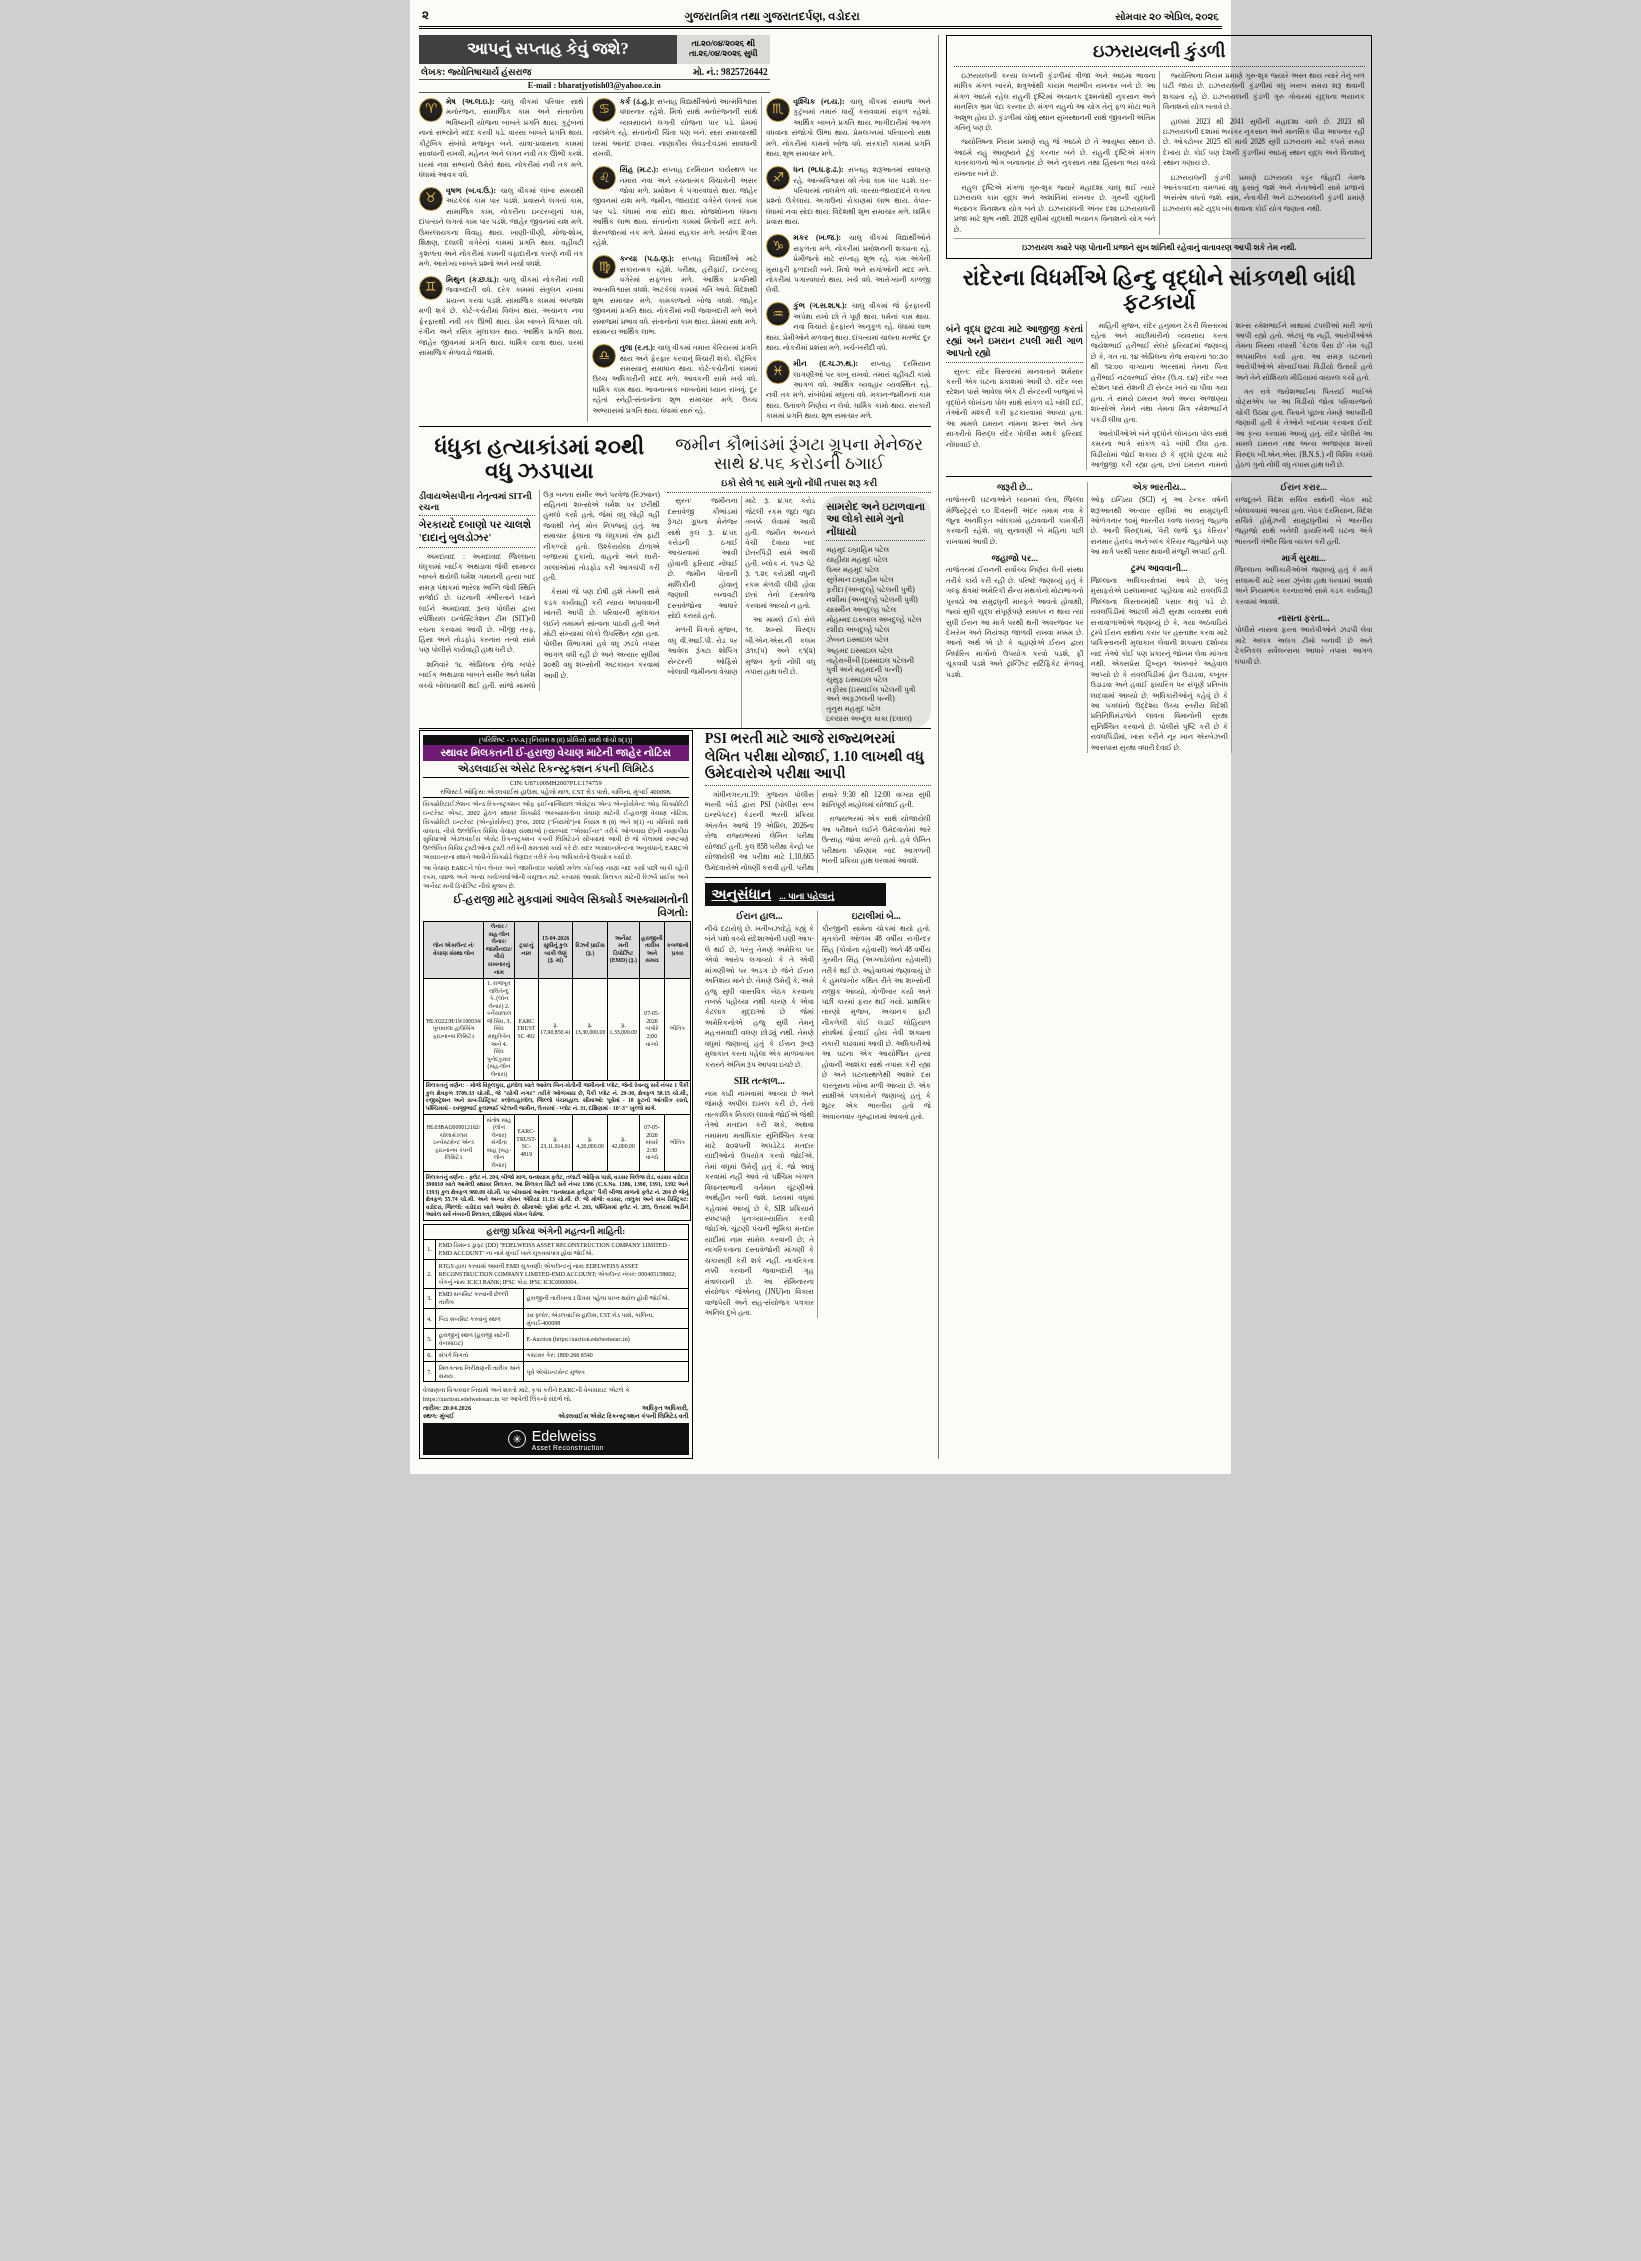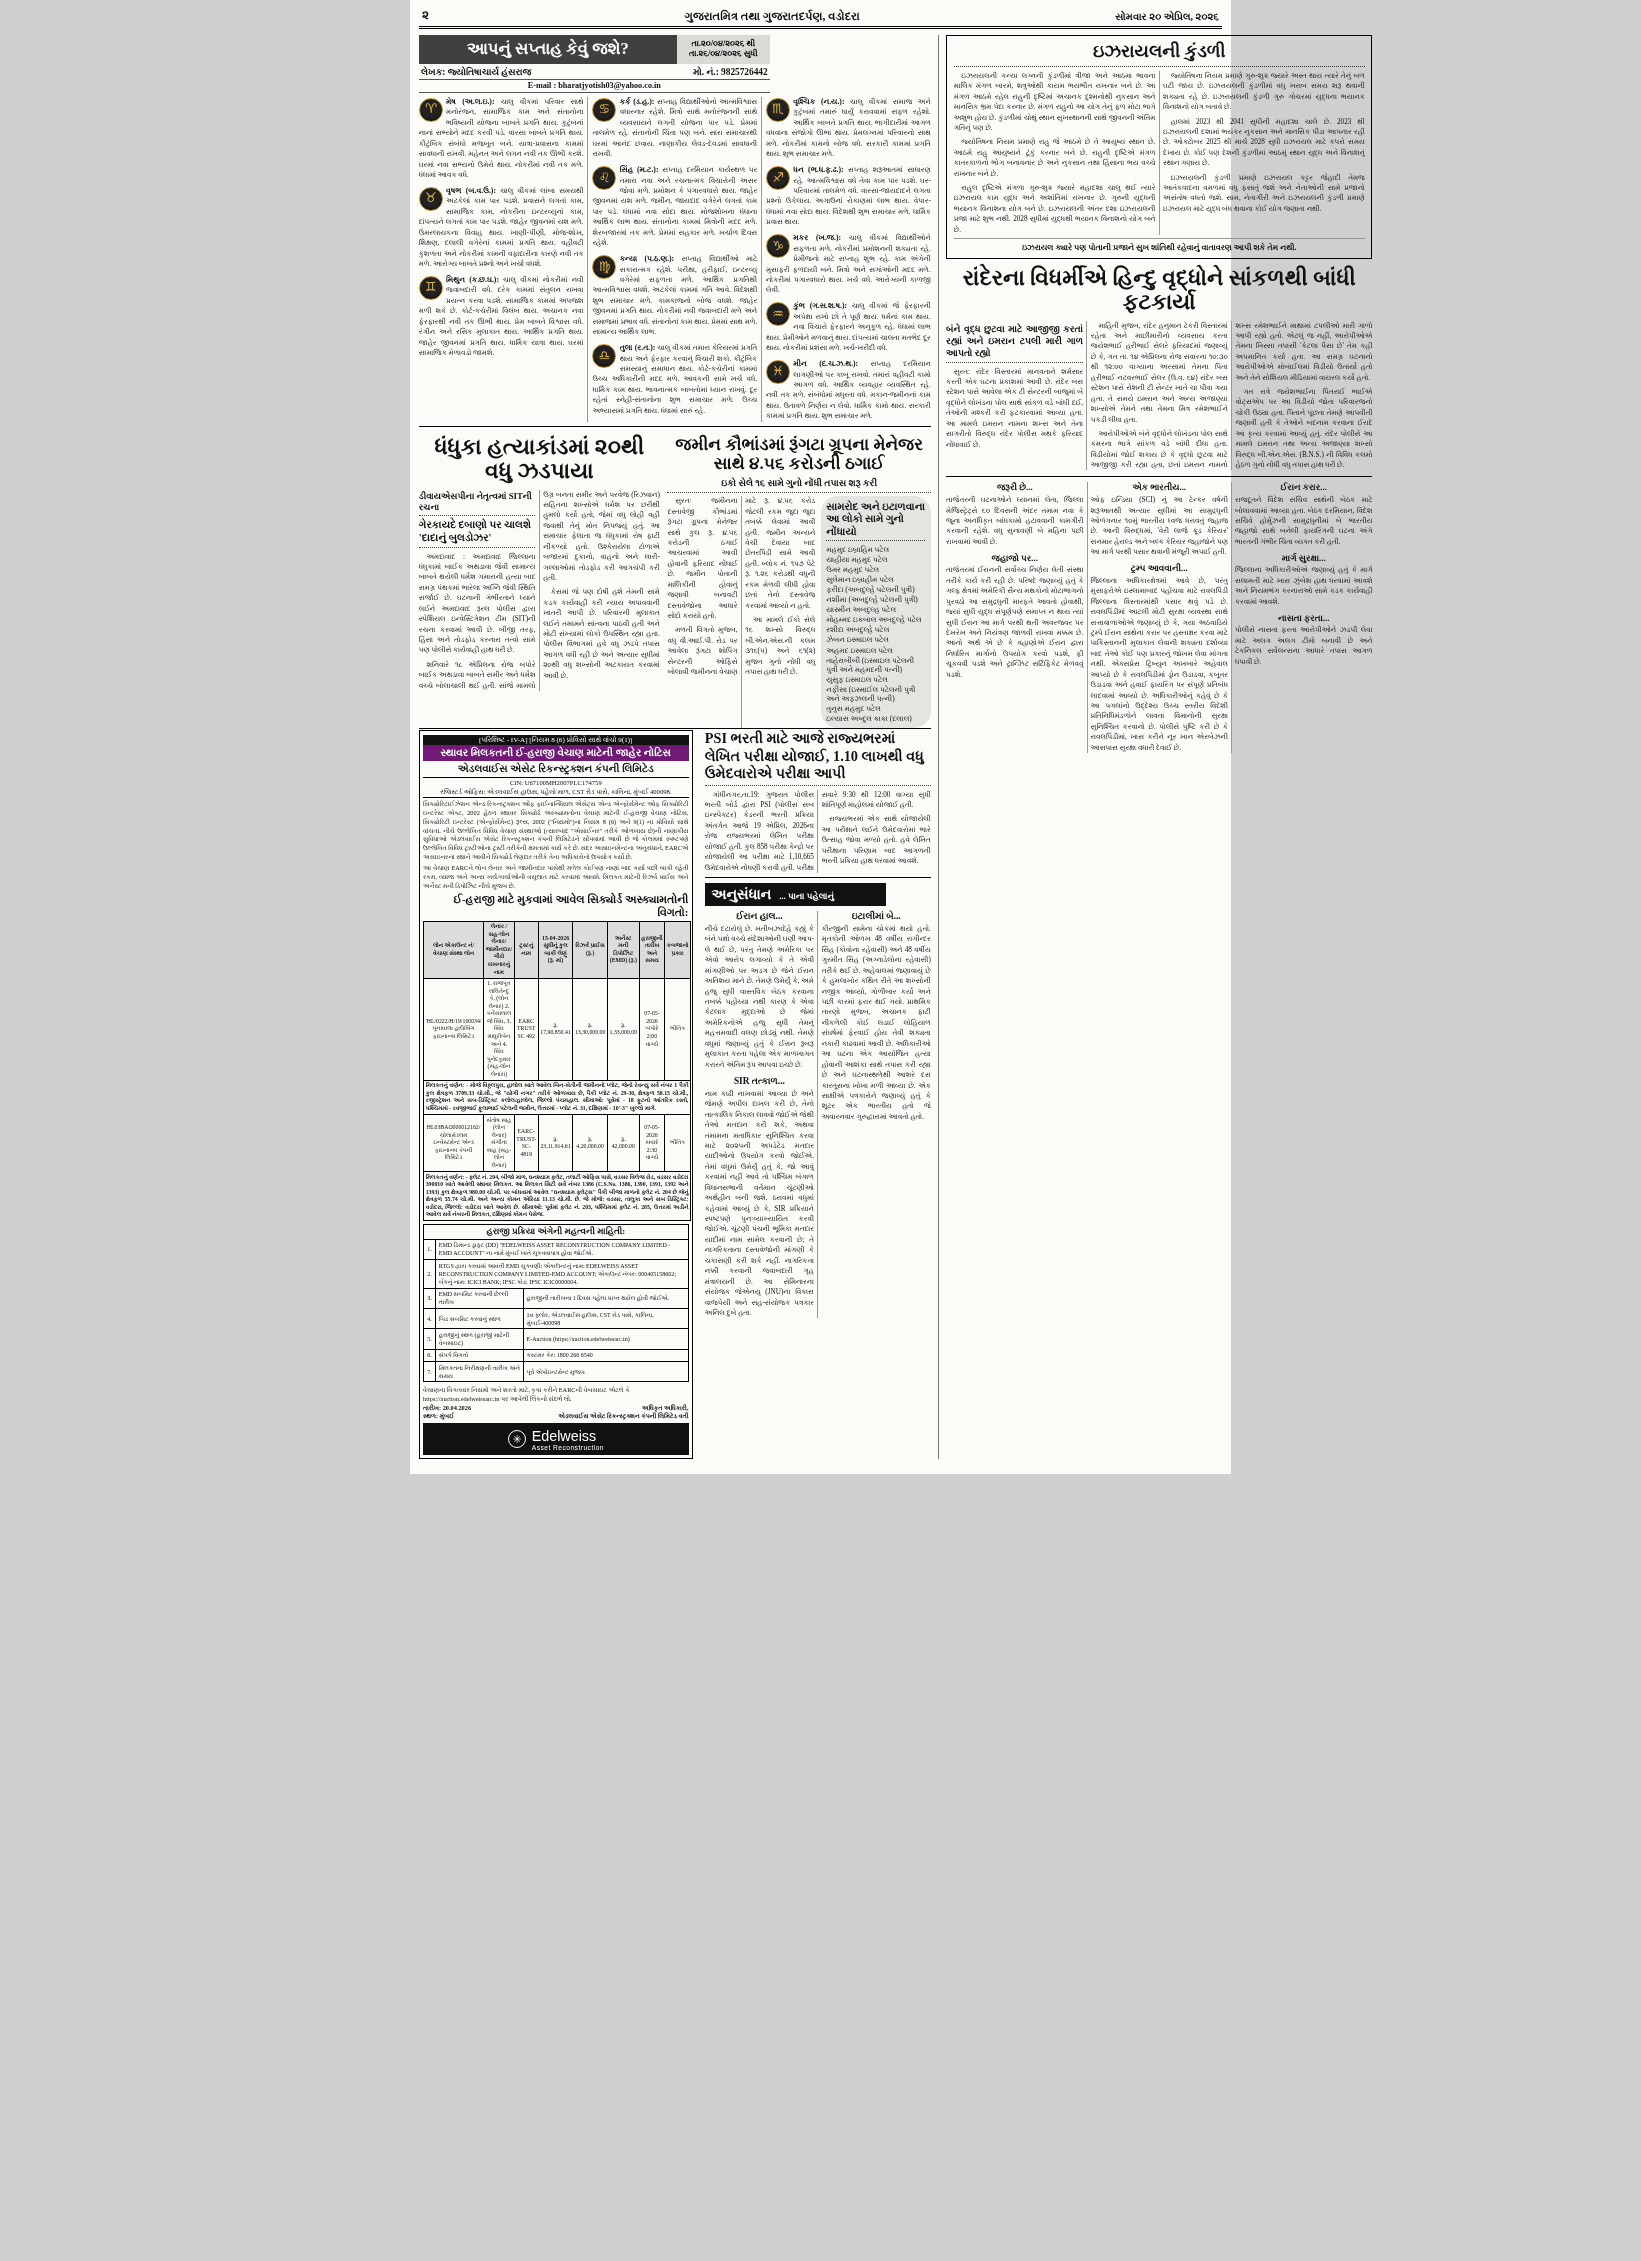--- a/index.html
+++ b/index.html
@@ -23,21 +23,21 @@
   .h-byline { display:flex; justify-content:space-between; width:351px; font-size:9.3px; font-weight:bold; border-bottom:0.5px solid #555; padding:1.1px 2.2px; }
   .h-email { width:351px; text-align:center; font-size:8.2px; font-weight:bold; border-bottom:1.1px solid #555; padding:1.1px 0 2.2px; margin-bottom:3.3px; }
   .h-cols { column-count:3; column-gap:8.8px; column-rule:0.5px solid #999; font-size:7.2px; line-height:1.42; text-align:justify; }
   .sign { margin-bottom:5px; break-inside:avoid-column; }
   .sign-badge { float:left; width:24px; height:24px; border-radius:50%; background:radial-gradient(circle at 50% 40%, #222 55%, #000 100%); border:1.1px solid #c8921a; color:#e8b530; font-size:13px; display:flex; align-items:center; justify-content:center; margin:1.1px 3.3px 1.1px 0; font-family:"DejaVu Sans", sans-serif; }
   .sign-name { font-weight:bold; font-size:7.7px; }
 
   
   .mid-row { display:grid; grid-template-columns: 241px 1fr; gap:7.7px; padding-top:5.5px; border-bottom:1.1px solid #000; }
   .headline-xl { font-size:22px; line-height:1.12; font-weight:bold; text-align:center; margin:2.2px 0 5.5px; }
-  .headline-lg { font-size:17px; line-height:1.15; font-weight:bold; text-align:center; margin:2.2px 0 4.4px; }
+  .headline-lg { font-size:17px; line-height:1.15; font-weight:normal; text-align:center; margin:2.2px 0 4.4px; }
   .kicker { font-size:8.8px; font-weight:bold; border-bottom:0.5px dotted #444; padding:1.6px 0; }
   .kicker2 { font-size:10.4px; font-weight:bold; border-bottom:0.5px dotted #444; padding:2.2px 0 3.3px; margin-bottom:3.3px; line-height:1.25; }
   .body-cols-2 { column-count:2; column-gap:7.7px; column-rule:0.5px solid #999; }
   .body-cols-3 { column-count:3; column-gap:7.7px; column-rule:0.5px solid #999; }
   .btxt { font-size:7.2px; line-height:1.45; text-align:justify; }
   .btxt p { margin-bottom:3.8px; text-indent:7.7px; }
   .subhead-center { font-size:9.3px; font-weight:bold; text-align:center; border-bottom:0.5px dotted #444; padding-bottom:2.7px; margin-bottom:3.3px; }
   .ls-wrap { display:grid; grid-template-columns:1fr 110px; gap:5.5px; }
   .graybox { background:#e4e4e1; padding:4.4px 5.5px; font-size:7.4px;border-radius:17px; }
   .graybox .gb-title { font-size:10.4px; font-weight:bold; line-height:1.2; border-bottom:0.5px dotted #444; padding-bottom:2.2px; margin-bottom:3.3px; }
@@ -67,21 +67,21 @@
   .n-sig { display:flex; justify-content:space-between; margin-top:1.1px; font-weight:bold; }
   .n-logo { background:#111; color:#fff; display:flex; align-items:center; justify-content:center; gap:5.5px; padding:4.4px; margin-top:3.3px; }
   .n-logo .mark { width:18.7px; height:18.7px; border:1.1px solid #fff; border-radius:50%; display:flex; align-items:center; justify-content:center; font-size:11px; font-family:"DejaVu Sans", sans-serif; }
   .n-logo .lname { font-size:14.3px; font-family:"Liberation Sans", sans-serif; }
   .n-logo .lsub { font-size:6.6px; letter-spacing:0.5px; font-family:"Liberation Sans", sans-serif; }
 
   
   .psi { border-bottom:1.1px solid #000; padding-bottom:4.4px; margin-bottom:4.4px; }
   .psi h2 { font-size:14.3px; line-height:1.2; font-weight:bold; margin-bottom:3.3px; }
   .psi .dotrule { border-bottom:0.5px dotted #444; margin-bottom:3.3px; }
-  .anus-banner { background:#111; color:#fff; display:flex; align-items:baseline; gap:7.7px; padding:3.3px 6.6px; width:181px; margin-bottom:4.4px; }
+  .anus-banner { background:#111; color:#fff; display:flex; align-items:baseline; gap:7.7px; padding:3.3px 6.6px; width:181px; margin-bottom:4.4px;text-decoration:underline; }
   .anus-banner .a1 { font-size:14.3px; font-weight:bold; }
   .anus-banner .a2 { font-size:8.8px; font-weight:bold; }
   .cont-cols { column-count:2; column-gap:7.7px; column-rule:0.5px solid #999; }
   .cont-sec { break-inside:avoid-column; margin-bottom:5.5px; }
   .cont-sec h3 { text-align:center; font-size:9.3px; margin-bottom:2.2px; }
 
   
   .right-rail { border-left:0.5px solid #777; padding-left:6.6px; }
   .israel-box { border:1.1px solid #000; padding:5.5px 6.6px; margin-bottom:6.6px; }
   .israel-box h2 { text-align:center; font-size:17.6px; font-weight:bold; margin-bottom:3.3px; }

